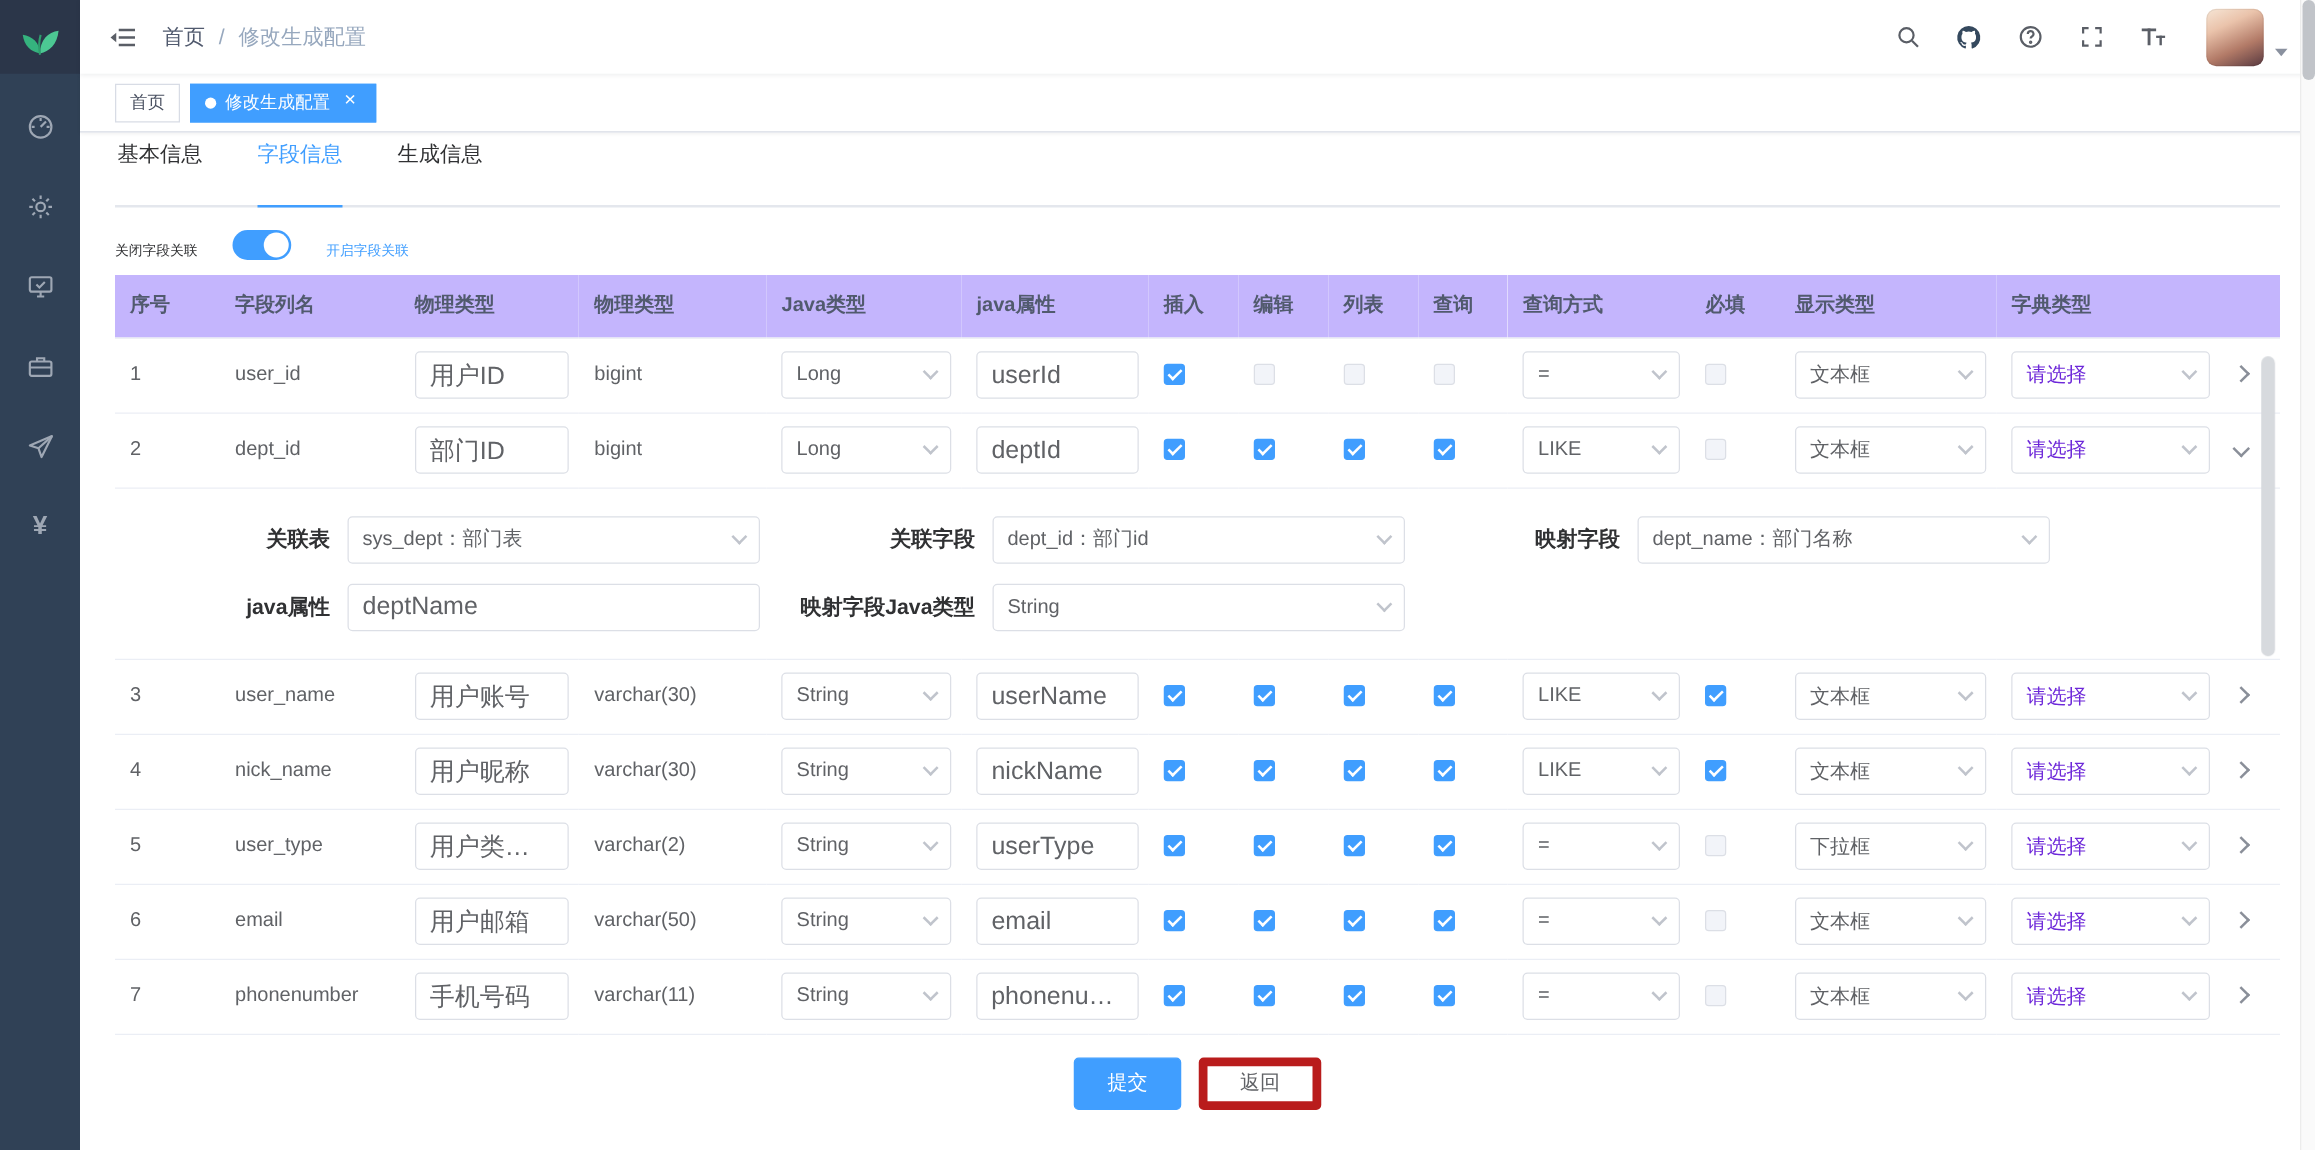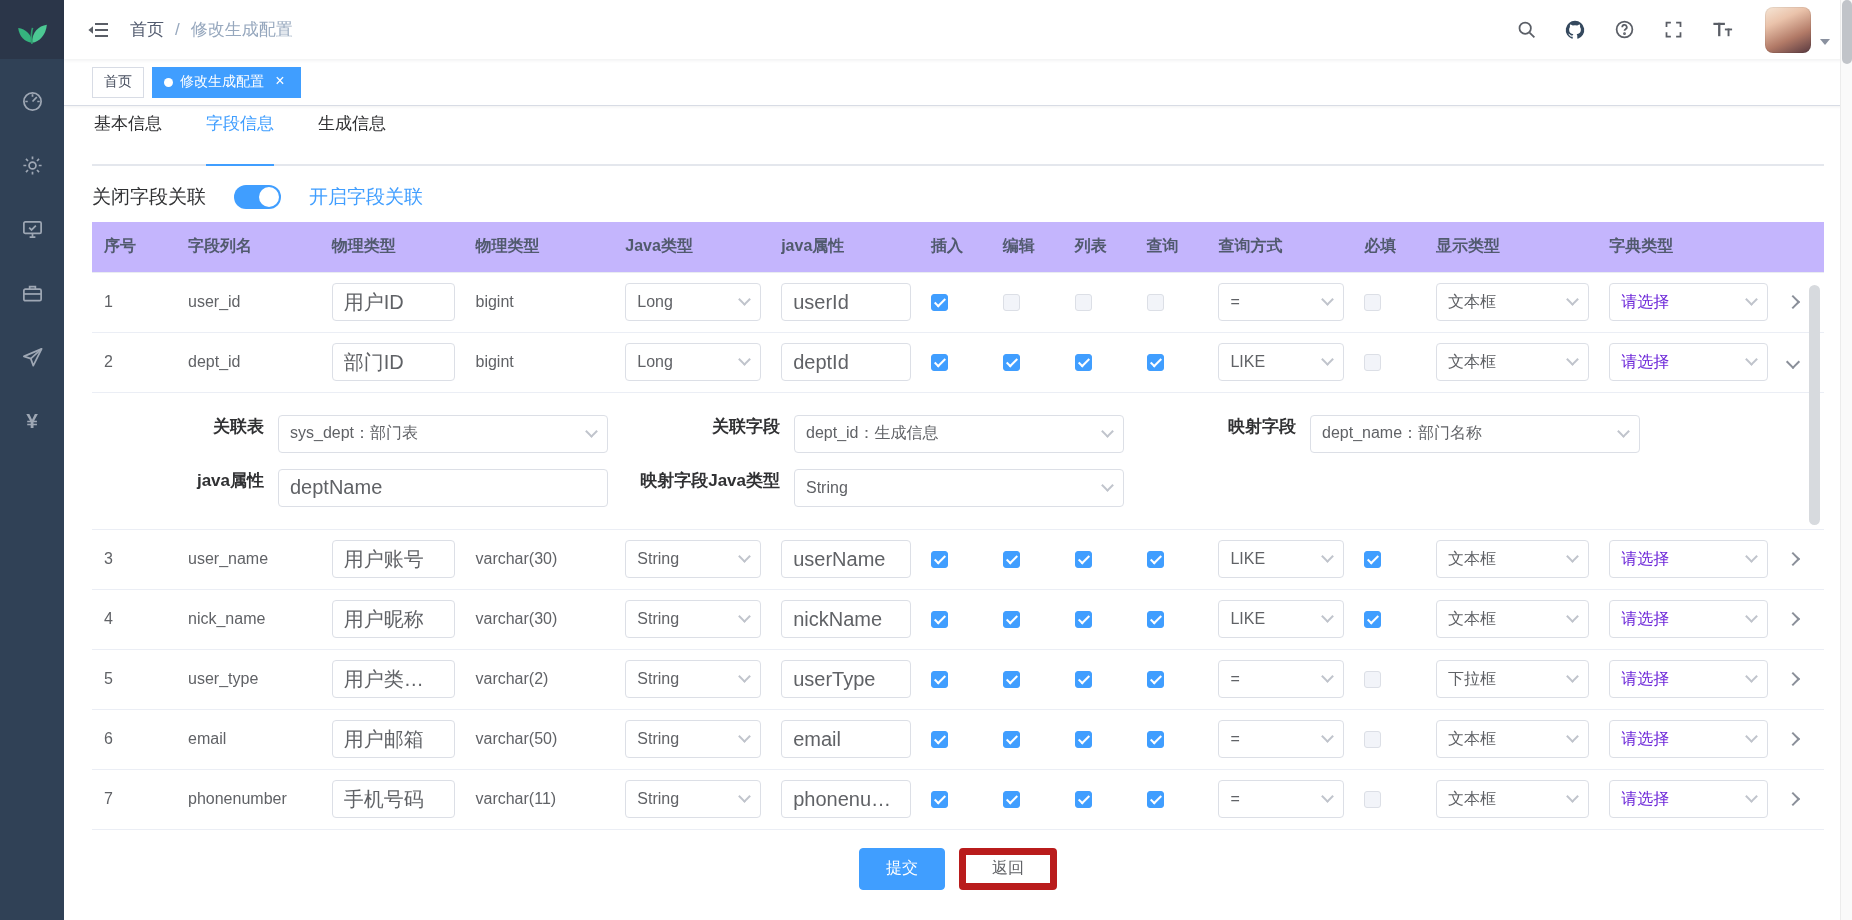--- a/index.html
+++ b/index.html
@@ -31,21 +31,21 @@
 .tag.active{background:var(--primary,#409EFF);border-color:var(--primary,#409EFF);color:#fff}
 .tag-dot{width:9px;height:9px;border-radius:50%;background:#fff;display:inline-block}
 .tag-close{font-size:16px;width:18px;height:18px;line-height:16px;text-align:center;border-radius:50%;display:inline-block}
 
 .content{flex:1;padding:6px 28px 0;overflow:hidden;position:relative}
 .tabs{display:flex;border-bottom:2px solid #e4e7ed;height:54px}
 .tab{padding:0 22px;display:flex;align-items:flex-start;font-size:17px;color:#303133;cursor:pointer;position:relative;font-weight:500}
 .tab:first-child{padding-left:2px}
 .tab.active{color:var(--primary,#409EFF)}
 .tab.active::after{content:'';position:absolute;left:22px;right:22px;bottom:-2px;height:2px;background:var(--primary,#409EFF)}
-.relation-row{display:flex;align-items:center;gap:28px;margin:18px 0 12px;font-size:19px}
+.relation-row{display:flex;align-items:flex-end;gap:28px;margin:18px 0 12px;font-size:11px}
 .relation-off{color:#303133}
 .switch{width:47px;height:24px;border-radius:12px;background:var(--primary,#409EFF);position:relative;cursor:pointer;flex-shrink:0}
 .switch-knob{position:absolute;right:2px;top:2px;width:20px;height:20px;border-radius:50%;background:#fff}
 .relation-on{color:var(--primary,#409EFF);cursor:pointer}
 
 table.field-table{width:100%;border-collapse:collapse;table-layout:fixed}
 .field-table th{height:50px;background:#c4b5fd;color:#515a6e;font-weight:700;font-size:16px;border-bottom:1px solid #e9ecf1}
 .field-table td{height:60px;border-bottom:1px solid #ebeef5}
 .field-table th,.field-table td{padding:0 8px 0 12px;text-align:left;overflow:hidden;white-space:nowrap}
 .al-center{text-align:center}
@@ -55,21 +55,21 @@
 .el-select.is-placeholder .sel-text{color:#6d28d9}
 .chev{width:9px;height:9px;border-right:2px solid #c0c4cc;border-bottom:2px solid #c0c4cc;transform:rotate(45deg);margin-top:-5px;flex-shrink:0}
 .el-checkbox{width:17px;height:17px;border:1px solid #dcdfe6;border-radius:3px;display:inline-block;background:#f2f4f9;position:relative;cursor:pointer;vertical-align:middle}
 .el-checkbox.checked{background:var(--primary,#409EFF);border-color:var(--primary,#409EFF)}
 .el-checkbox.checked::after{content:'';position:absolute;left:5px;top:1px;width:4px;height:9px;border:solid #fff;border-width:0 2px 2px 0;transform:rotate(45deg)}
 .expand-arrow{width:10px;height:10px;border-right:2px solid #8a8f99;border-top:2px solid #8a8f99;display:inline-block;transform:rotate(45deg);cursor:pointer}
 .expand-arrow.open{transform:rotate(135deg)}
 
 .expand-tr td{height:auto;padding:22px 0 6px;white-space:normal}
 .ef-row{display:flex;margin-bottom:16px}
-.ef-item{display:flex;width:516px;flex-shrink:0}
+.ef-item{display:flex;align-items:center;width:516px;flex-shrink:0}
 .ef-label{width:186px;text-align:right;padding-right:14px;font-weight:700;color:#303133;font-size:17px;flex-shrink:0}
 .ef-control{width:330px}
 
 .footer-btns{display:flex;justify-content:center;gap:14px;margin-top:18px;padding-bottom:12px}
 .btn{height:42px;padding:0 26px;border-radius:4px;font-size:16px;cursor:pointer;font-family:inherit}
 .btn-primary{background:var(--primary,#409EFF);border:1px solid var(--primary,#409EFF);color:#fff}
 .btn-plain{background:#fff;border:7px solid #b91c1c;color:#606266}
 
 .content-scroll-thumb{position:fixed;right:32px;top:285px;width:11px;height:240px;border-radius:6px;background:#d7dade}
 .window-scrollbar{position:fixed;right:0;top:0;width:12px;height:920px;background:#fafafa;border-left:1px solid #ececec;z-index:5}
@@ -339,21 +339,21 @@
                         <div class="el-select">
                           <span class="sel-text">sys_dept：部门表</span>
                           <i class="chev"></i>
                         </div>
                       </div>
                     </div>
                     <div class="ef-item">
                       <label class="ef-label">关联字段</label>
                       <div class="ef-control">
                         <div class="el-select">
-                          <span class="sel-text">dept_id：生成信息</span>
+                          <span class="sel-text">dept_id：部门id</span>
                           <i class="chev"></i>
                         </div>
                       </div>
                     </div>
                     <div class="ef-item">
                       <label class="ef-label">映射字段</label>
                       <div class="ef-control">
                         <div class="el-select">
                           <span class="sel-text">dept_name：部门名称</span>
                           <i class="chev"></i>

